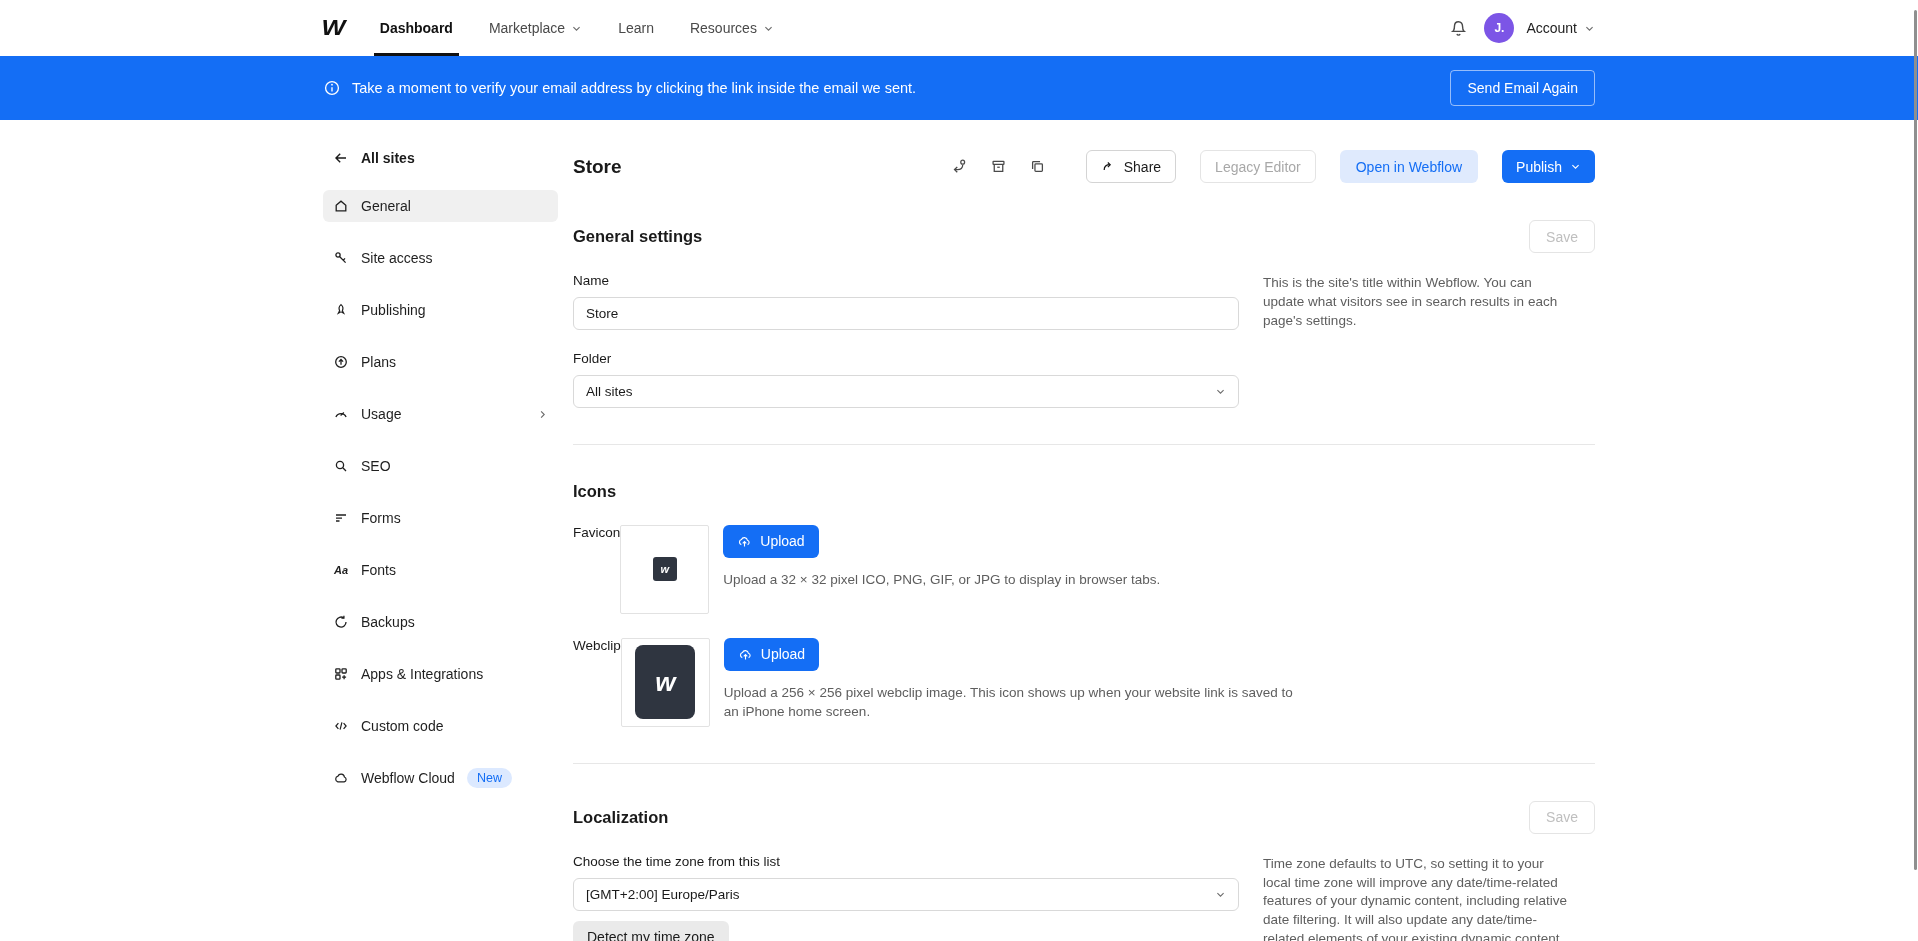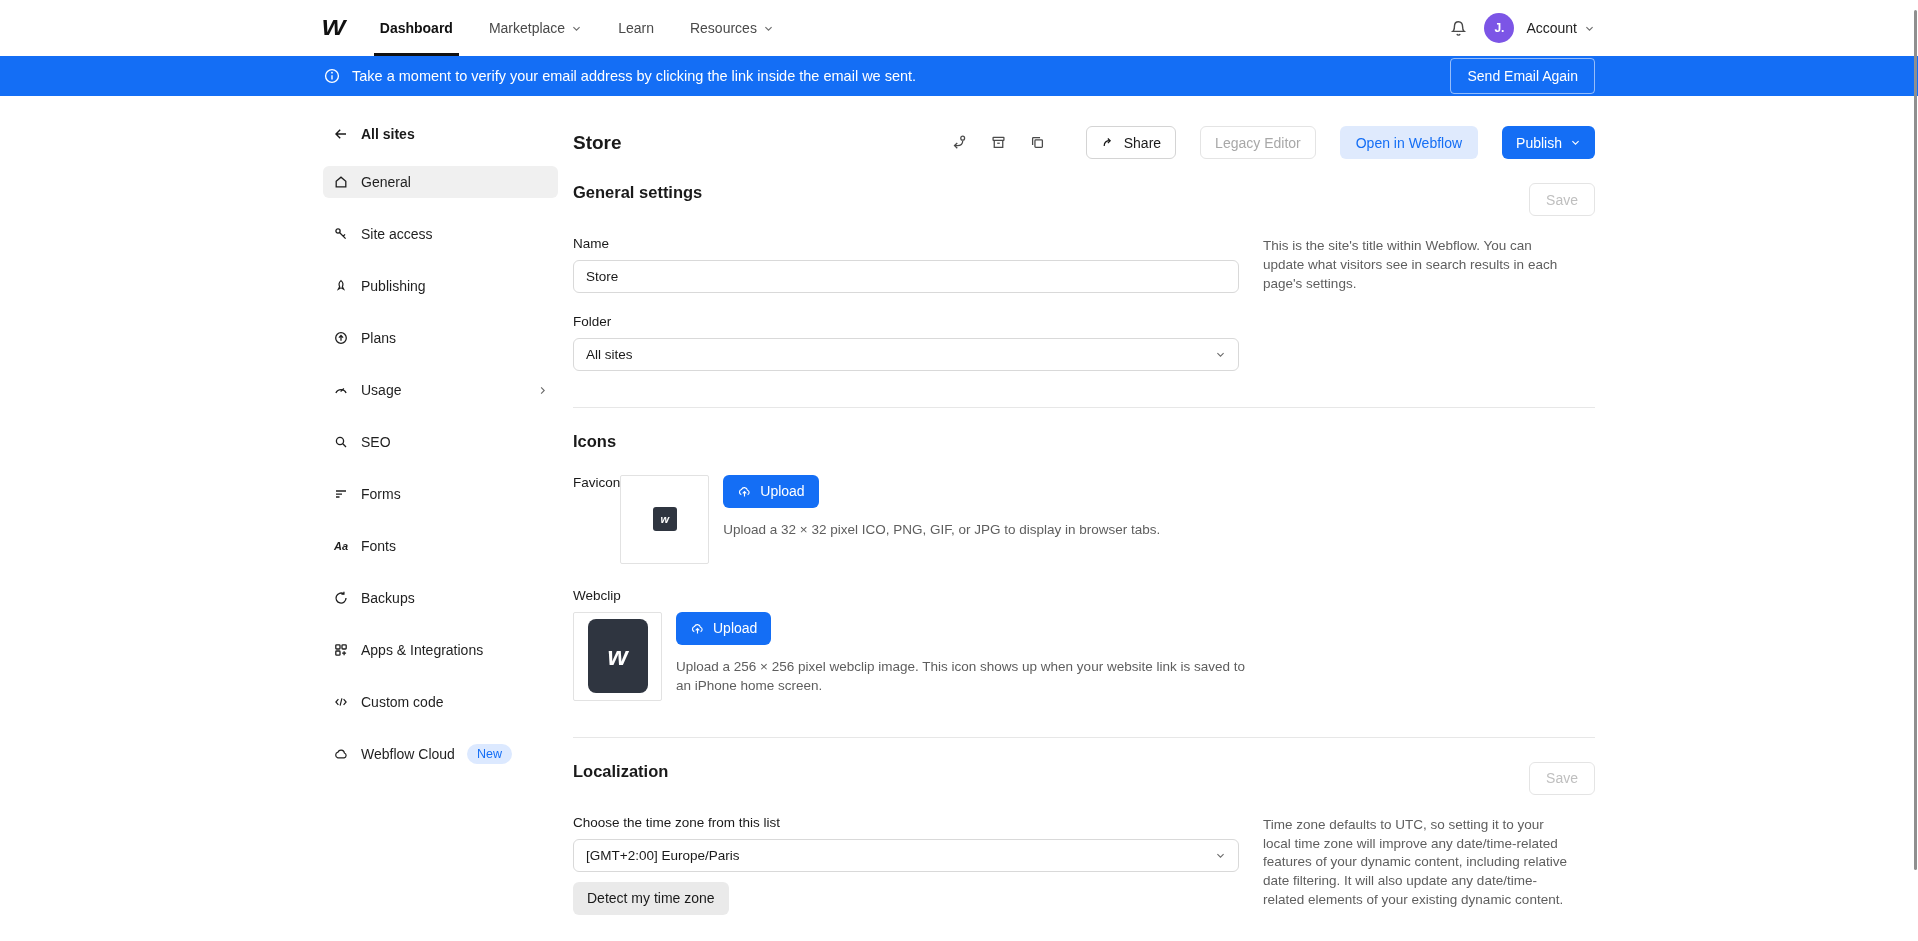--- a/index.html
+++ b/index.html
@@ -28,21 +28,21 @@
   .nav-item{display:flex; align-items:center; gap:6px; height:100%; position:relative; color:#4a4a4a; cursor:pointer; font-size:14px;}
   .nav-item.active{color:#111; font-weight:700;}
   .nav-item.active::after{content:""; position:absolute; left:-6px; right:-6px; bottom:0; height:3px; background:#111;}
   .header-right{margin-left:auto; display:flex; align-items:center; gap:12px;}
   .icon-btn{background:none; border:none; cursor:pointer; color:#4a4a4a; display:flex; align-items:center; justify-content:center; padding:4px;}
   .avatar{width:30px; height:30px; border-radius:50%; background:var(--avatar-bg); color:#fff; font-size:12px; font-weight:700; display:flex; align-items:center; justify-content:center; cursor:pointer;}
   .account{display:flex; align-items:center; gap:7px; color:#222; cursor:pointer; font-size:14px;}
   .chev{color:#6a6a6a; display:flex;}
 
   
-  .banner{height:40px; background:var(--banner-bg); color:#fff;}
+  .banner{height:64px; background:var(--banner-bg); color:#fff;}
   .banner .container{display:flex; align-items:center; justify-content:space-between;}
   .banner-left{display:flex; align-items:center; gap:11px; font-size:14.5px;}
   .banner-btn{background:transparent; border:1px solid rgba(255,255,255,.55); color:#fff; border-radius:4px; padding:9px 16px; font-size:14px; font-family:inherit; cursor:pointer;}
 
   
   .main{display:flex; padding-top:30px;}
   .main.container{height:auto;}
 
   
   .sidebar{width:235px; flex-shrink:0;}
@@ -60,21 +60,21 @@
   .page-title{font-size:19px; font-weight:700;}
   .toolbar{display:flex; align-items:center; gap:24px;}
   .tool-icons{display:flex; align-items:center; gap:14px; margin-right:12px; color:#4a4a4a;}
   .btn{font-family:inherit; font-size:14px; height:33px; border-radius:6px; padding:0 14px; cursor:pointer; display:inline-flex; align-items:center; gap:8px; background:#fff; border:1px solid #D4D4D4; color:#1a1a1a;}
   .btn.disabled{border-color:#E4E4E4; color:#A8A8A8; cursor:default;}
   .btn.tint{background:var(--accent-soft); border:none; color:var(--accent); padding:7px 16px;}
   .btn.primary{background:var(--accent); border:none; color:#fff; padding:16px 14px;}
   .btn.gray{background:var(--button-gray-bg); border:none;}
   .btn.save{border-color:#E4E4E4; color:var(--text-disabled); cursor:default; padding:0 16px;}
 
-  .section-head{display:flex; justify-content:space-between; margin-top:24px;}
+  .section-head{display:flex; align-items:center; justify-content:space-between; margin-top:37px;}
   .section-title{font-size:16.5px; font-weight:700;}
   .form-row{display:flex; margin-top:20px;}
   .field-col{width:666px;}
   .field-label{font-size:13.5px; margin-bottom:9px; color:#1a1a1a;}
   .text-input{width:100%; height:33px; border:1px solid #D9D9D9; border-radius:6px; padding:0 12px; font-size:13.5px; font-family:inherit; color:#1a1a1a; outline:none;}
   .select{width:100%; height:33px; border:1px solid #D9D9D9; border-radius:6px; padding:0 12px; font-size:13.5px; display:flex; align-items:center; justify-content:space-between; cursor:pointer; background:#fff;}
   .help-col{margin-left:24px; width:306px; font-size:13.5px; color:var(--text-muted); line-height:1.4; padding-top:1px;}
   .divider{border:none; border-top:1px solid #E7E7E7; margin-top:36px;}
 
   .upload-row{display:flex; gap:14px; margin-top:0;}
@@ -380,21 +380,21 @@
                   <path d="M8 13.2 V8.2 M6.1 9.9 L8 8 L9.9 9.9"></path>
                 </svg>
               </span>
             <span>Upload</span>
           </button>
           <div class="help">Upload a 32 × 32 pixel ICO, PNG, GIF, or JPG to display in browser tabs.</div>
         </div>
       </div>
     </div>
 
-    <div class="form-row" style="margin-top:24px; flex-direction:column;">
+    <div class="form-row" style="margin-top:24px; flex-direction:row;">
       <div class="field-label">Webclip</div>
       <div class="upload-row">
         <div class="preview-box">
           <div class="webclip-tile">w</div>
         </div>
         <div class="upload-col">
           <button class="btn primary">
             <span>
                 <svg width="15" height="15" viewBox="0 0 16 16" fill="none" stroke="currentColor" stroke-width="1.2">
                   <path d="M4.6 11.3 A2.8 2.8 0 0 1 4.8 5.9 A3.3 3.3 0 0 1 11.1 6.7 A2.4 2.4 0 0 1 11.3 11.3"></path>

